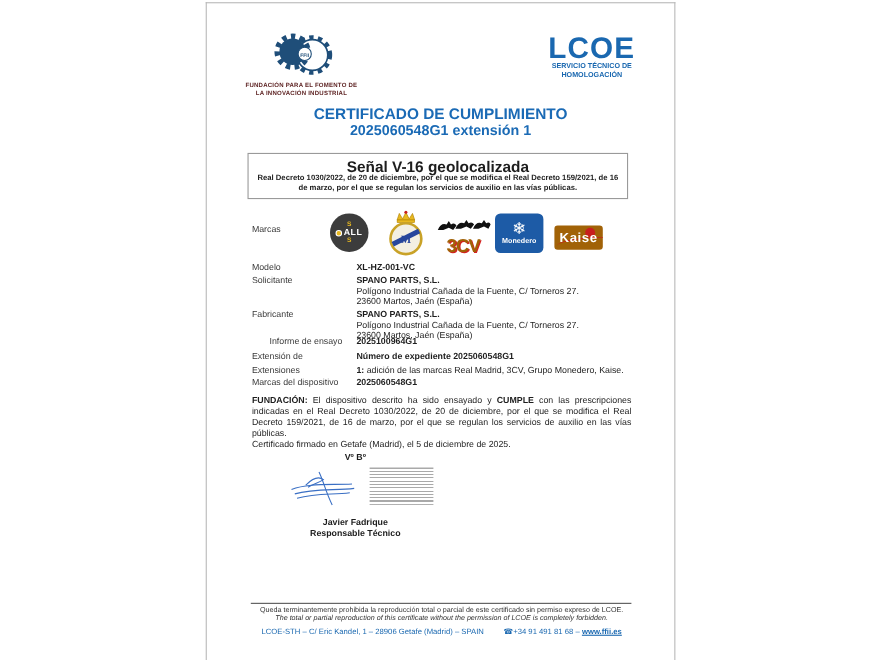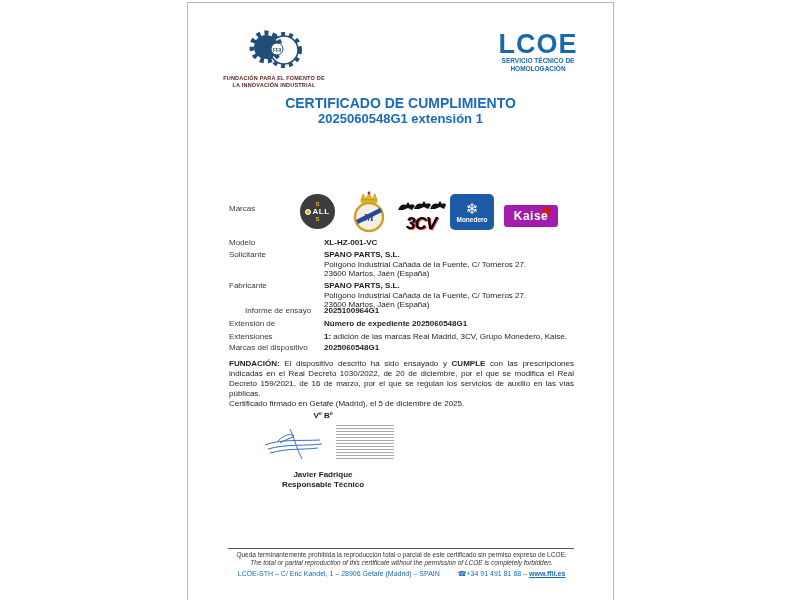--- a/index.html
+++ b/index.html
@@ -26,27 +26,27 @@
                  text-align:center; padding:3px 6px 4px; background:#fff; }
   .subject-heading { font-size:14px; font-weight:bold; line-height:16px; }
   .subject-body { font-size:7px; font-weight:bold; line-height:8.5px; color:#222; }
   .brand { position:absolute; }
   .sos-circle { width:35px; height:35px; border-radius:50%; background:#3c3c3c;
                 display:flex; flex-direction:column; align-items:center; justify-content:center; }
   .sos-s { color:#e8b820; font-size:6px; font-weight:bold; line-height:6px; }
   .sos-mid { color:#fff; font-size:8px; font-weight:bold; line-height:9px; letter-spacing:.5px; display:flex; align-items:center; gap:1px; }
   .sos-dot { width:6px; height:6px; border-radius:50%; background:#e8b820; border:1px solid #fff; display:inline-block; }
   .rm-crest svg { display:block; }
-  .cv3-text { font-size:17px; font-weight:bold; font-style:italic; color:#000000;
+  .cv3-text { font-size:17px; font-weight:bold; color:#a16207;
               text-shadow:1px 1px 0 #d42020; letter-spacing:-1px; line-height:16px; }
   .monedero-box { width:44px; height:36px; background:#1d5ba6; border-radius:5px;
                   display:flex; flex-direction:column; align-items:center; justify-content:center; }
   .monedero-icon { color:#ffffff; font-size:15px; line-height:15px; }
   .monedero-text { color:#ffffff; font-size:6.5px; font-weight:bold; line-height:7px; }
-  .kaise-box { width:54px; height:22px; background:#a21caf; border-radius:3px; position:relative;
+  .kaise-box { width:44px; height:22px; background:#a16207; border-radius:3px; position:relative;
                display:flex; align-items:center; justify-content:center; overflow:hidden; }
   .kaise-dot { position:absolute; right:7px; top:2px; width:9px; height:9px; border-radius:50%; background:#c81e1e; }
   .kaise-swoosh { position:absolute; left:2px; top:11px; width:50px; height:10px;
                   border-top:1.5px solid #c81e1e; border-radius:50%; transform:rotate(-6deg); }
   .kaise-text { position:relative; color:#ffffff; font-size:12px; font-weight:bold; letter-spacing:.5px; }
 
   
   .frow-label { left:41px; font-size:8px; color:#3a3a3a; }
   .frow-value { left:136px; font-size:8px; color:#1d1d1d; }
   .b { font-weight:bold; }
@@ -98,20 +98,24 @@
     <div class="lcoe-name">LCOE</div>
     <div class="lcoe-sub">SERVICIO TÉCNICO DE</div>
     <div class="lcoe-sub">HOMOLOGACIÓN</div>
   </div>
 
   <div class="abs title">
     <div class="l1">CERTIFICADO DE CUMPLIMIENTO</div>
     <div class="l2">2025060548G1 extensión 1</div>
   </div>
 
+  <div class="abs subject-box">
+    <div class="subject-heading">Señal V-16 geolocalizada</div>
+    <div class="subject-body">Real Decreto 1030/2022, de 20 de diciembre, por el que se modifica el Real Decreto 159/2021, de 16 de marzo, por el que se regulan los servicios de auxilio en las vías públicas.</div>
+  </div>
 
   <div class="abs frow-label" style="top:201px;">Marcas</div>
 
   <div class="brand" style="left:112px; top:191px;">
     <div class="sos-circle">
       <div class="sos-s">S</div>
       <div class="sos-mid">
           <span class="sos-dot"></span>
           <span>ALL</span>
         </div>

